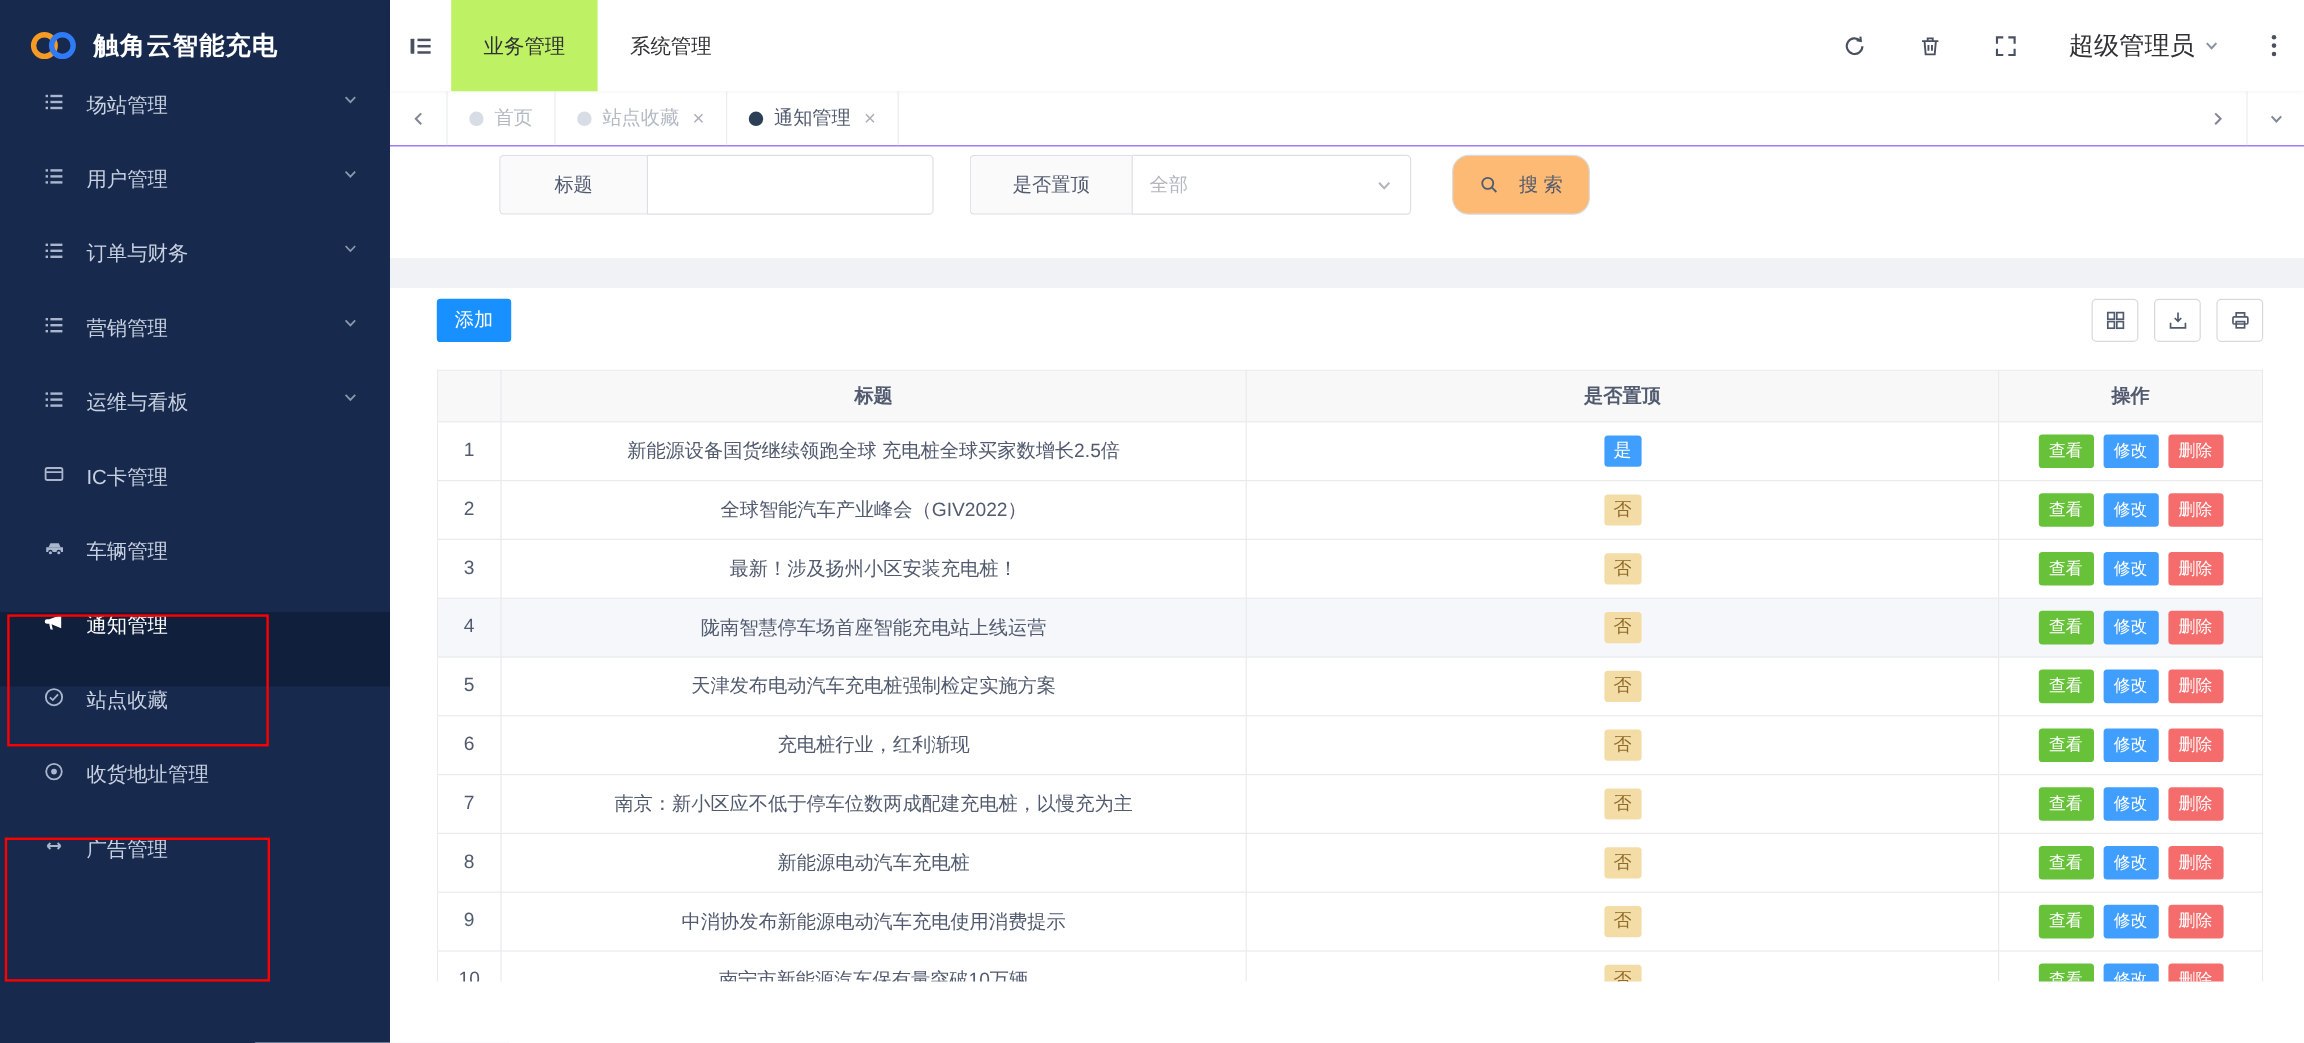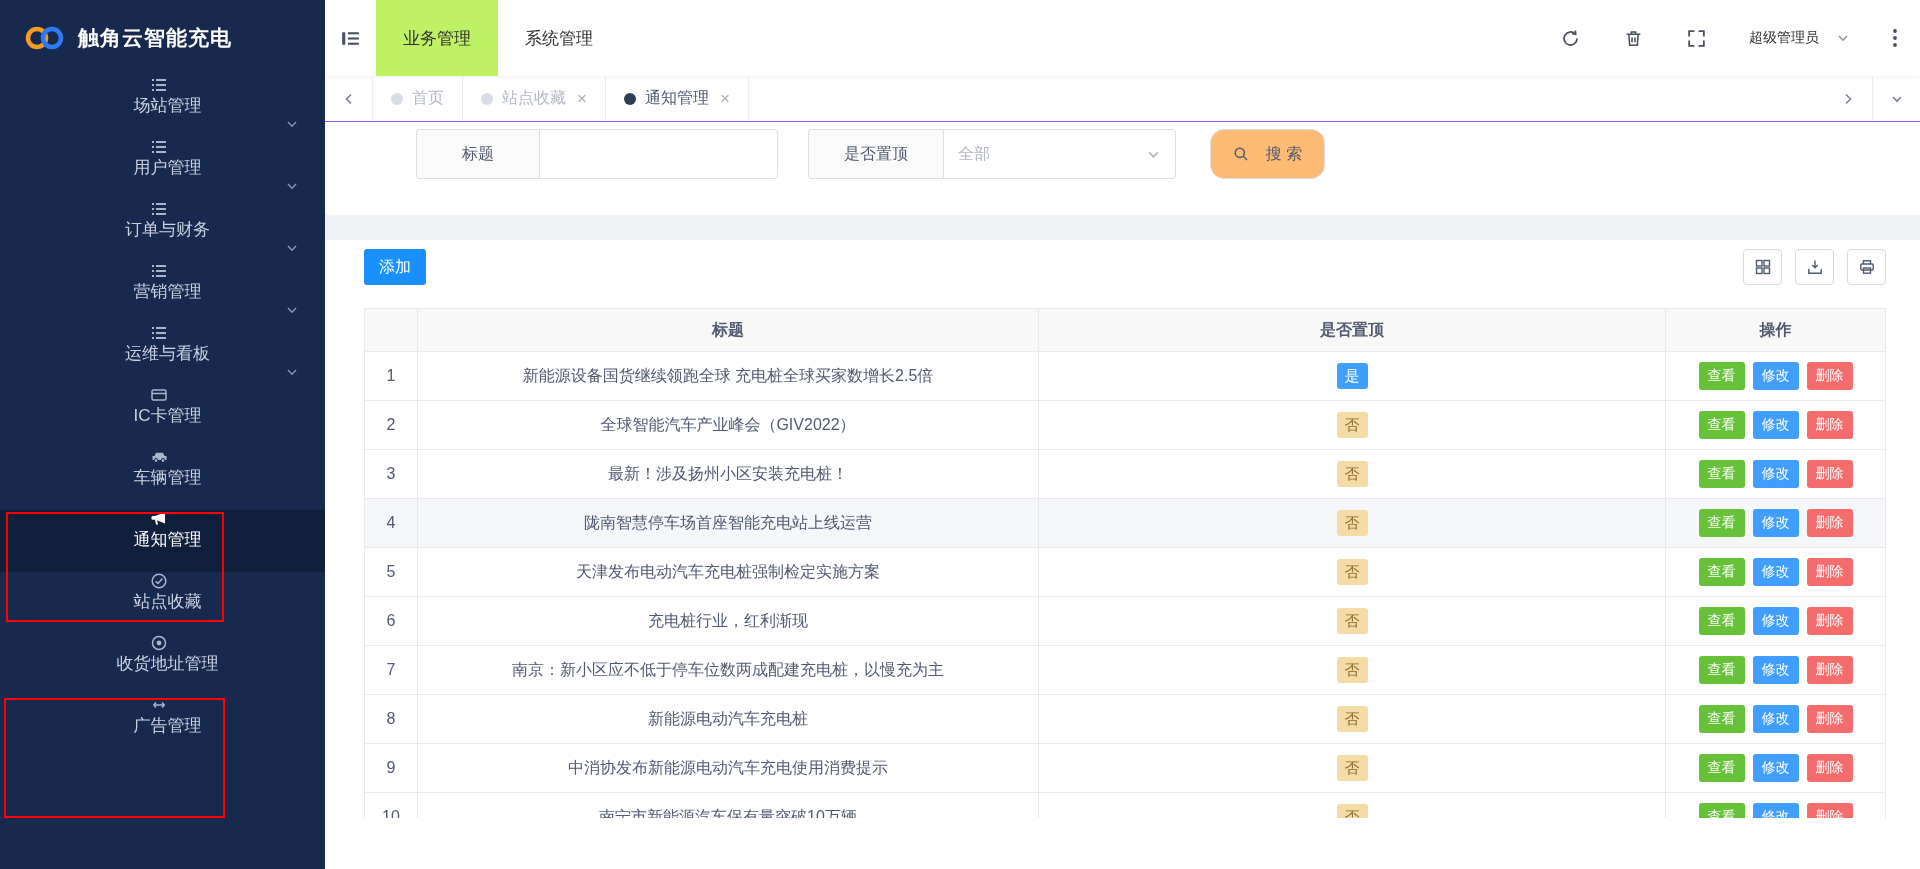--- a/index.html
+++ b/index.html
@@ -4,40 +4,40 @@
 <style>
   * { margin:0; padding:0; box-sizing:border-box; }
   html,body { width:1920px; height:869px; overflow:hidden; font-family:"Liberation Sans", sans-serif; background:#f0f2f5; }
 
   .app { display:flex; width:1920px; height:869px; }
 
   
   .sidebar { width:325px; flex-shrink:0; background:var(--sidebar-bg,#17294d); color:#c8d1e0; position:relative; }
   .logo { height:76px; display:flex; align-items:center; gap:12px; padding-left:24px; }
   .logo-text { color:#fff; font-size:21px; font-weight:bold; letter-spacing:1px; white-space:nowrap; }
-  .menu-item { height:62px; display:flex; align-items:center; padding:0 26px 0 36px; font-size:17px; cursor:pointer;flex-direction:column; }
+  .menu-item { height:62px; display:flex; align-items:flex-start; padding:0 26px 0 36px; font-size:17px; cursor:pointer; }
   .menu-item.active { background:var(--sidebar-active-bg,#101f3c); color:#fff; }
   .mi-icon { width:22px; height:18px; margin-right:14px; display:flex; align-items:center; color:#aab6cc; }
   .menu-item.active .mi-icon { color:#fff; }
   .mi-caret { margin-left:auto; color:#8a97ad; display:flex; }
   .annotation-box { position:absolute; border:2px solid var(--annotation,#ff0000); pointer-events:none; }
   .annotation-box.box1 { left:6px; top:512px; width:218px; height:110px; }
   .annotation-box.box2 { left:4px; top:698px; width:221px; height:120px; }
 
   
   .main { flex:1; min-width:0; display:flex; flex-direction:column; background:#f0f2f5; }
 
   
   .topbar { height:76px; flex-shrink:0; background:#fff; display:flex; align-items:center; box-shadow:0 1px 4px rgba(0,0,0,0.06); position:relative; z-index:3; }
   .fold-btn { margin:0 14px 0 14px; color:#495060; display:flex; cursor:pointer; }
   .top-tab { height:76px; display:flex; align-items:center; padding:0 27px; font-size:17px; color:#303133; cursor:pointer; }
   .top-tab.active { background:#bef264; }
   .top-right { margin-left:auto; display:flex; align-items:center; gap:42px; padding-right:22px; color:#495060; }
   .tb-icon { display:flex; cursor:pointer; color:#495060; }
-  .user { display:flex; align-items:center; gap:17px; font-size:14px; color:#303133; cursor:pointer; }
+  .user { display:flex; align-items:center; gap:7px; font-size:21px; color:#303133; cursor:pointer; }
   .user .caret { color:#8a919c; display:flex; }
 
   
   .route-bar { height:46px; flex-shrink:0; background:#fff; display:flex; align-items:stretch; border-bottom:1px solid #8b5cf6; position:relative; z-index:2; }
   .rt-arrow { width:48px; display:flex; align-items:center; justify-content:center; color:#808695; cursor:pointer; }
   .rt-arrow.left { border-right:1px solid #ebedf0; }
   .rt-arrow.rightside { border-left:1px solid #ebedf0; }
   .route-tabs { display:flex; align-items:stretch; }
   .route-tab { display:flex; align-items:center; gap:9px; padding:0 18px; border-right:1px solid #ebedf0; font-size:16px; color:#b4bac4; cursor:pointer; white-space:nowrap; }
   .route-tab.active { color:#515a6e; }

